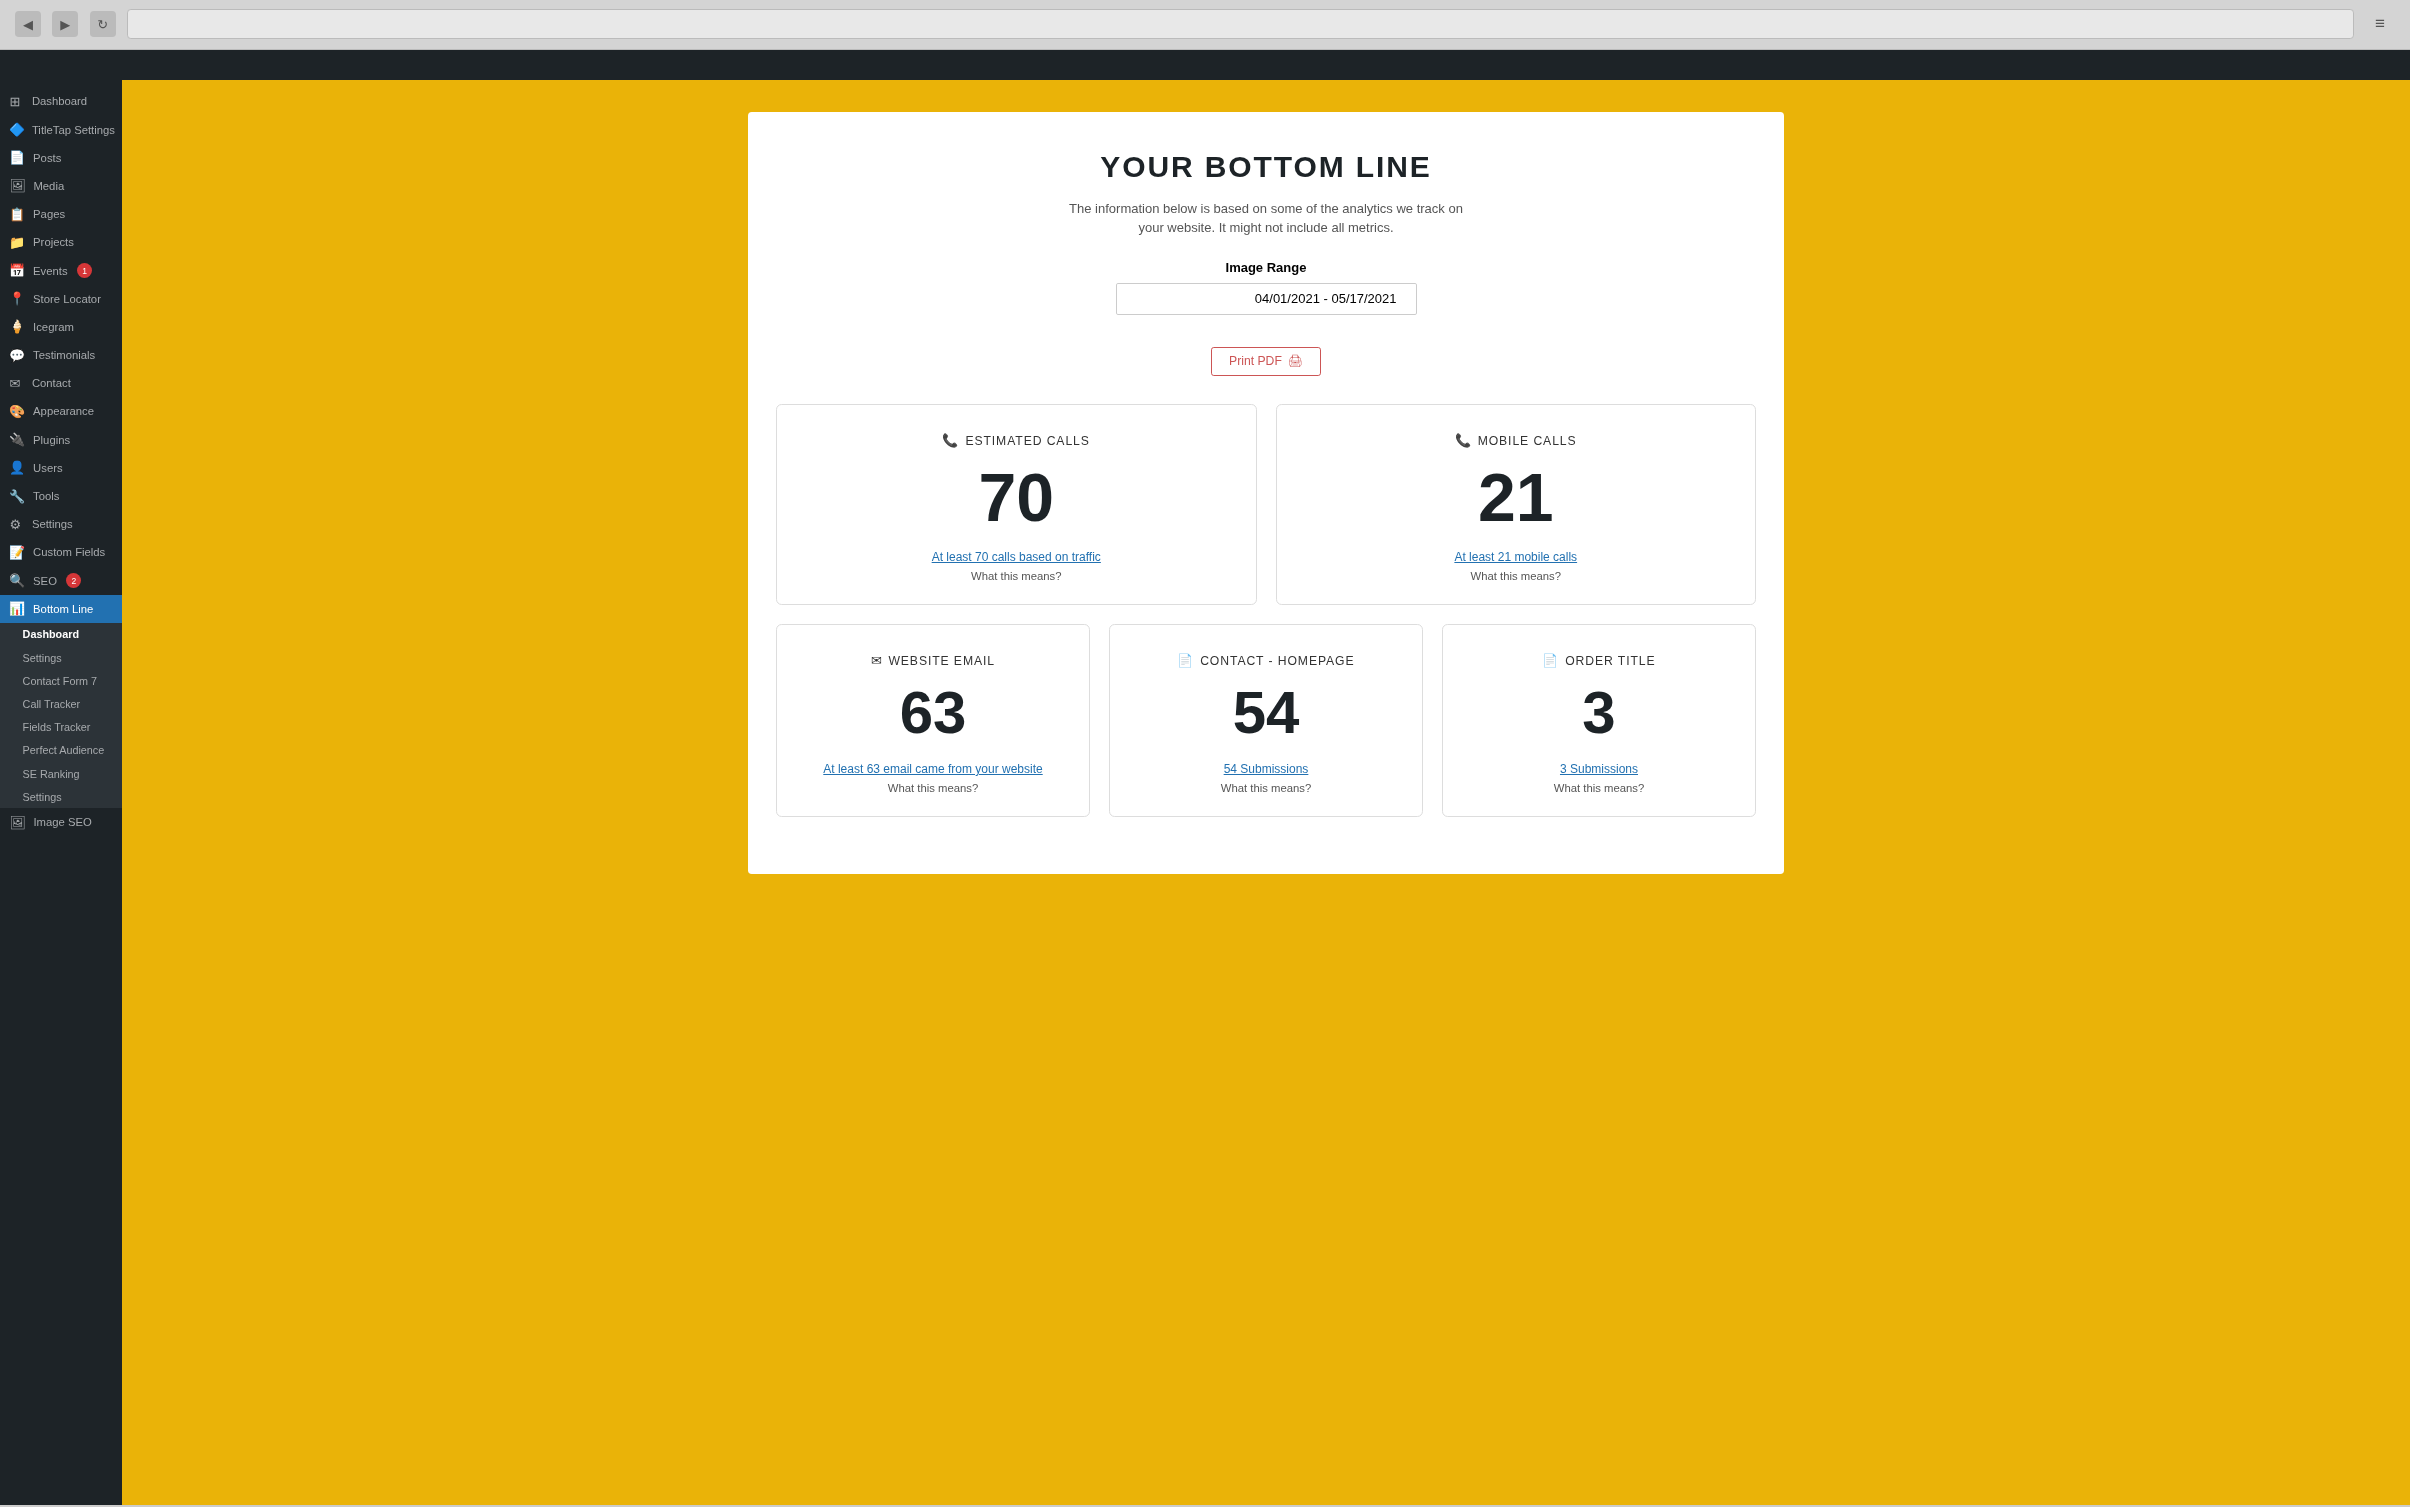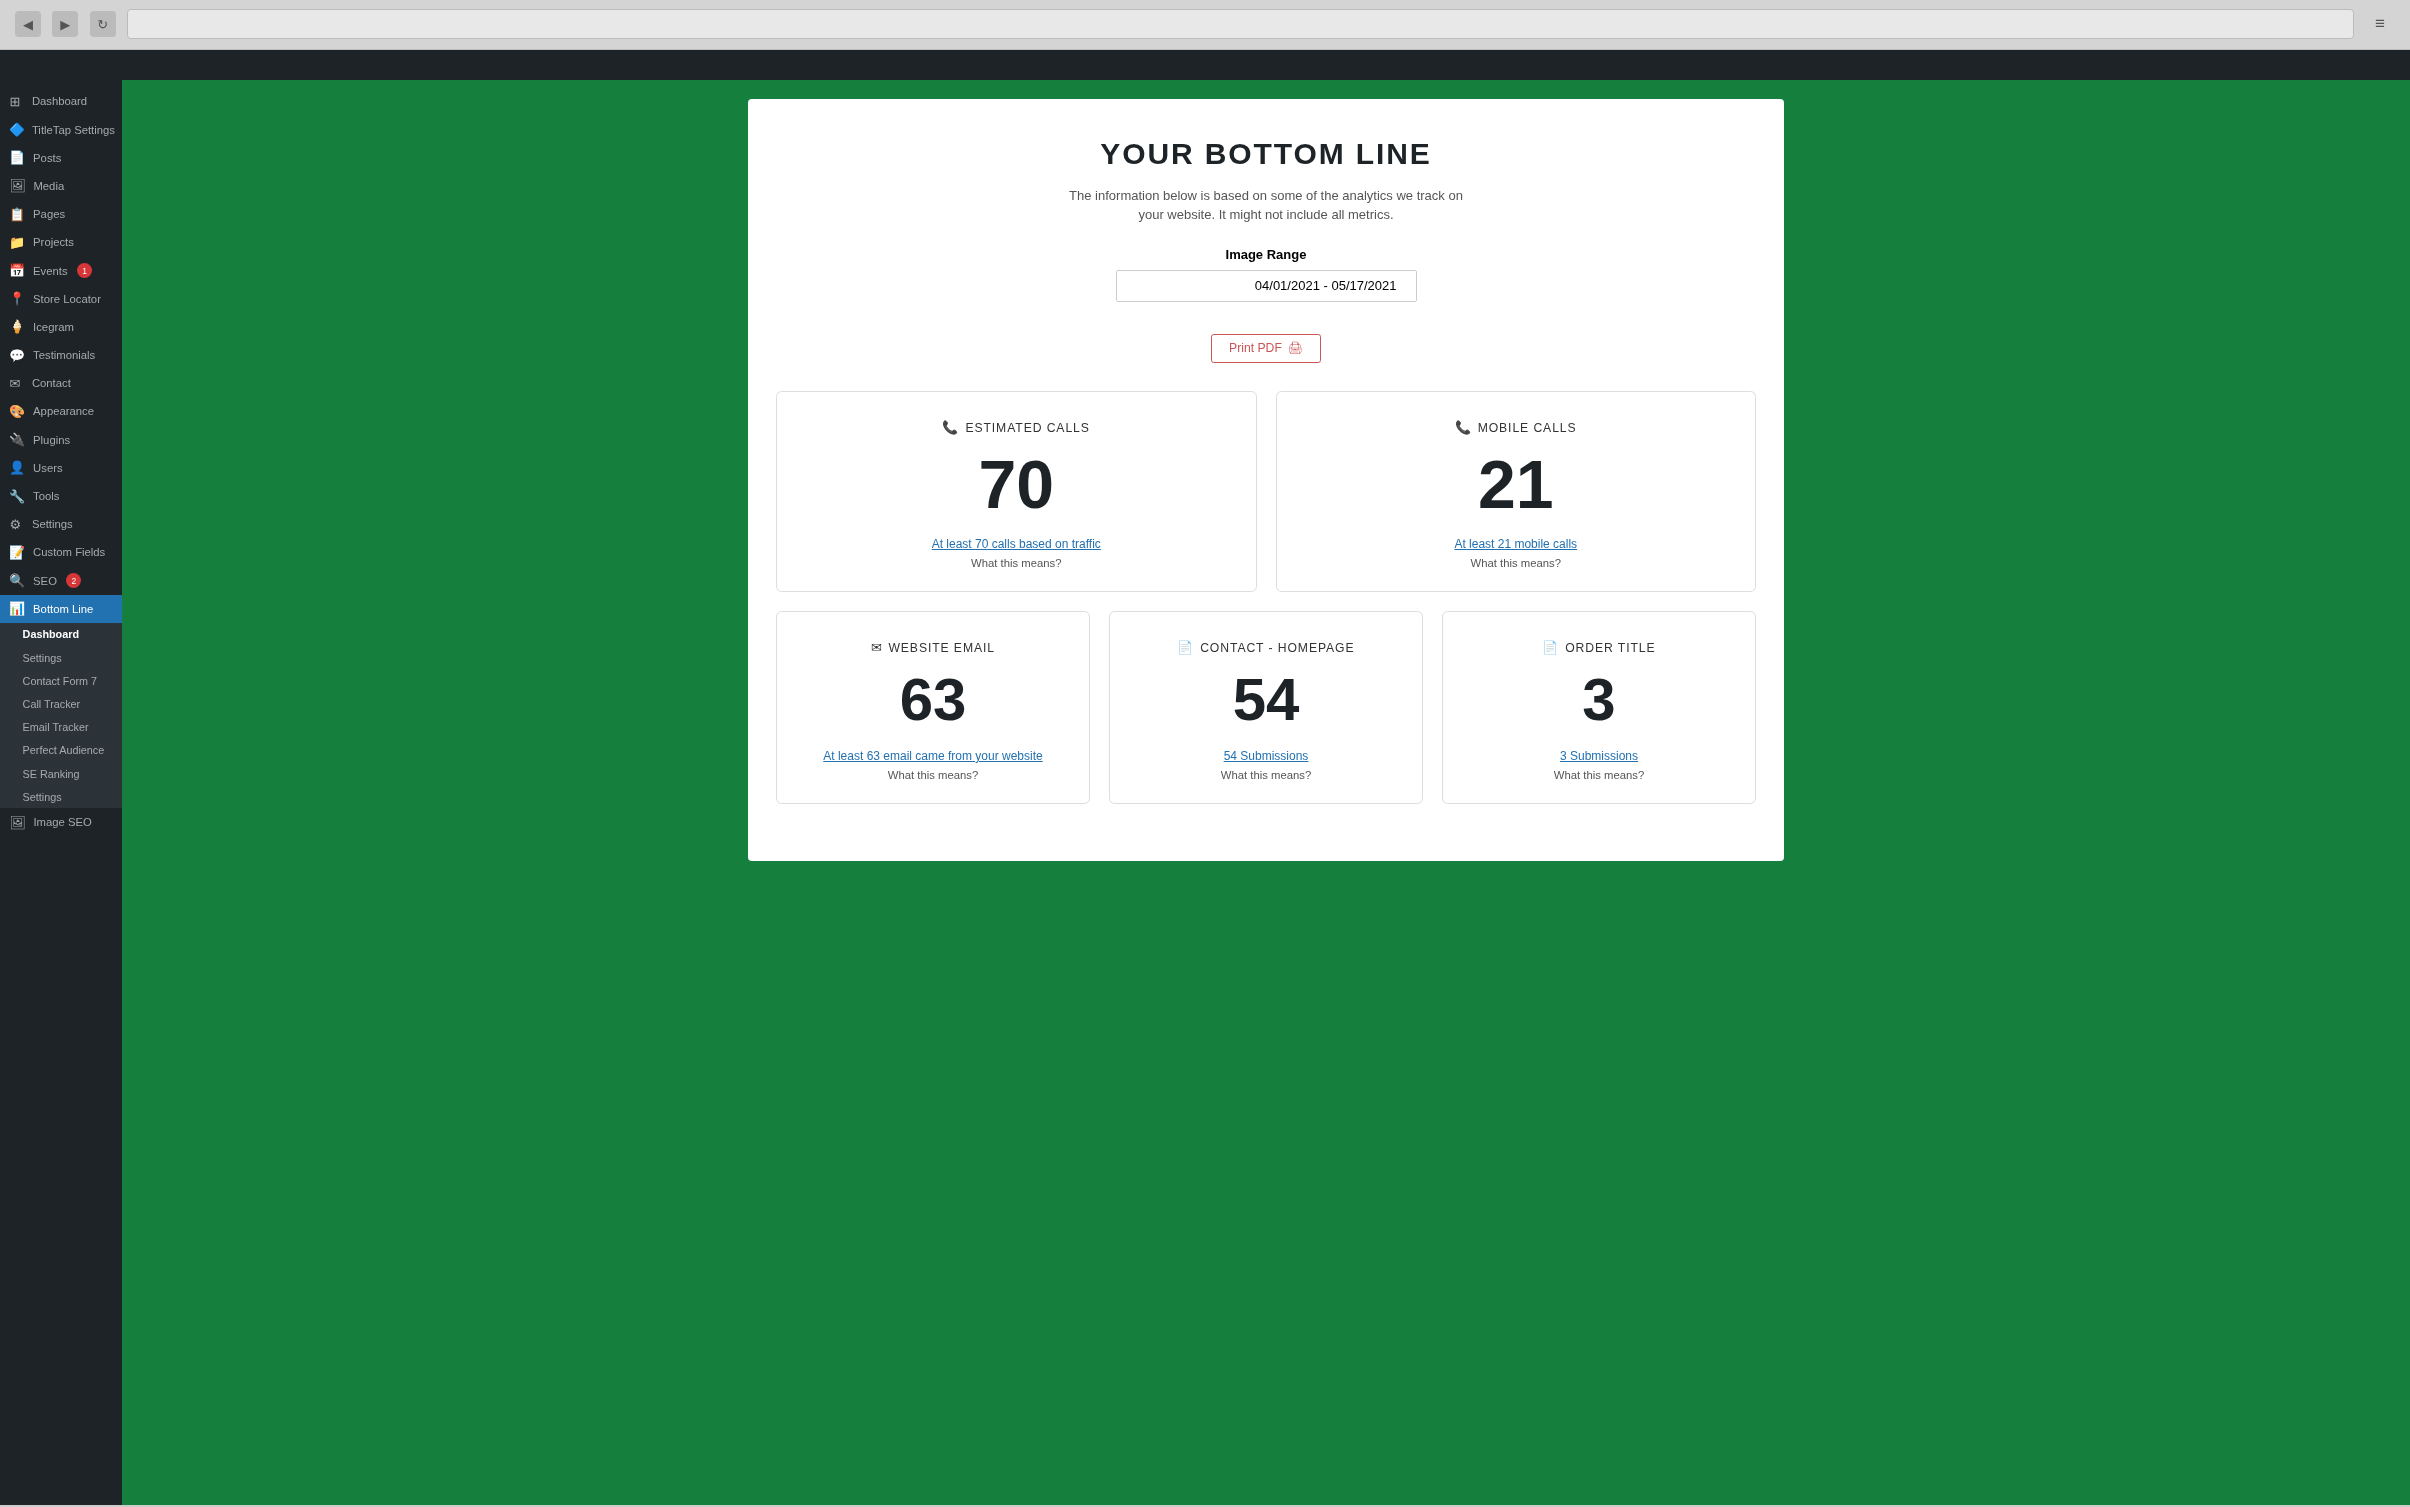--- a/index.html
+++ b/index.html
@@ -86,22 +86,22 @@
       padding: 5.6px 9.4px 5.6px 22.6px;
       color: #a7aaad;
       font-size: 10.8px;
       cursor: pointer;
     }
     .sidebar-submenu .sub-item.active { color: #fff; font-weight: 600; }
 
     
     .wp-main {
       flex: 1;
-      background: #15803d;
-      padding: 19px;
+      background: #eab308;
+      padding: 32px;
       overflow-y: auto;
     }
 
     
     .bottom-line-page {
       background: #fff;
       border-radius: 3.8px;
       padding: 38px 28px;
       max-width: 1036px;
       margin: 0 auto;
@@ -310,21 +310,21 @@
         <div class="sub-item">
           <span>Settings</span>
         </div>
         <div class="sub-item">
           <span>Contact Form 7</span>
         </div>
         <div class="sub-item">
           <span>Call Tracker</span>
         </div>
         <div class="sub-item">
-          <span>Email Tracker</span>
+          <span>Fields Tracker</span>
         </div>
         <div class="sub-item">
           <span>Perfect Audience</span>
         </div>
         <div class="sub-item">
           <span>SE Ranking</span>
         </div>
         <div class="sub-item">
           <span>Settings</span>
         </div>

